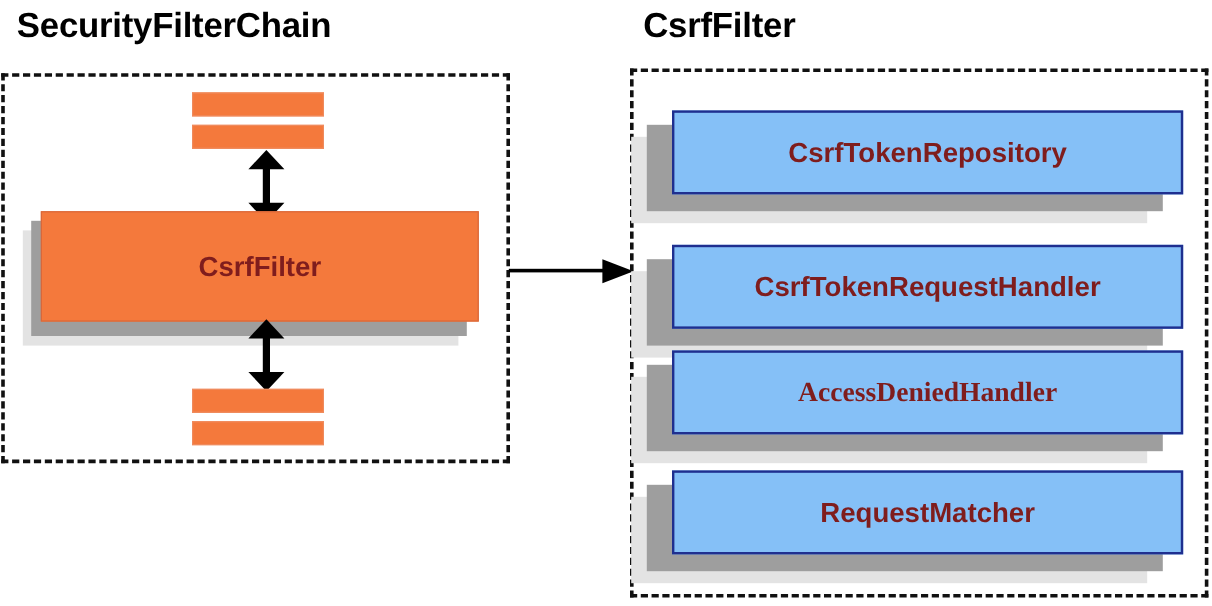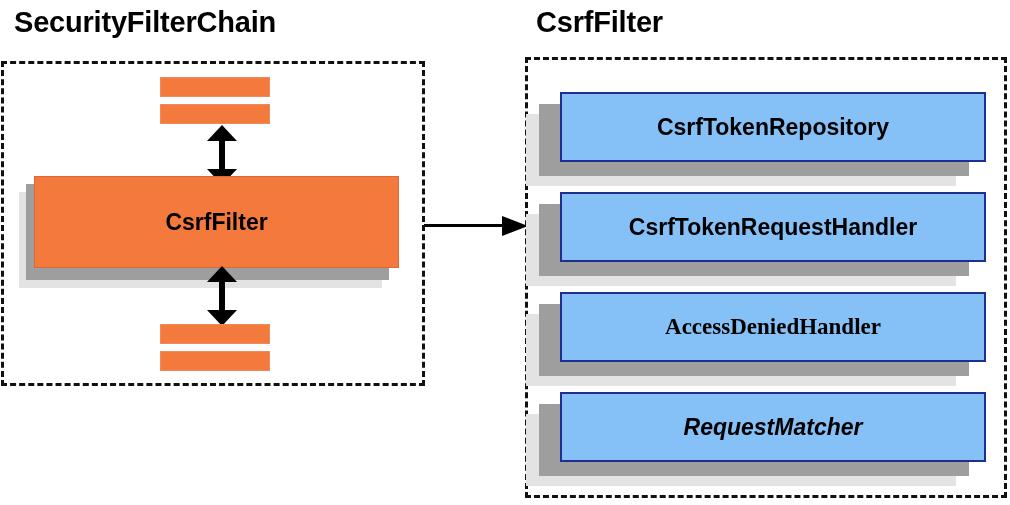--- a/index.html
+++ b/index.html
@@ -51,21 +51,21 @@
     position: absolute;
     box-sizing: border-box;
   }
   .card .sh-light { background: #e3e3e3; }
   .card .sh-dark  { background: #9e9e9e; }
   .card .face {
     display: flex;
     align-items: center;
     justify-content: center;
     font-weight: bold;
-    color: #000000;
+    color: #7f1d1d;
     white-space: nowrap;
   }
 
   
   #card-csrffilter { left: 19px; top: 176px; width: 385px; height: 112px; }
   #card-csrffilter .sh-light { left: 0px;  top: 16px; width: 363px; height: 96px; }
   #card-csrffilter .sh-dark  { left: 7px;  top: 8px;  width: 363px; height: 96px; }
   #card-csrffilter .face {
     left: 15px; top: 0px; width: 365px; height: 92px;
     background: #F4793C;
@@ -77,23 +77,23 @@
   .blue-card { width: 452px; height: 94px; }
   .blue-card .sh-light { left: 0px;  top: 22px; width: 430px; height: 72px; }
   .blue-card .sh-dark  { left: 13px; top: 12px; width: 430px; height: 72px; }
   .blue-card .face {
     left: 34px; top: 0px; width: 426px; height: 70px;
     background: #85C0F7;
     border: 2px solid #1F2F8F;
     font-size: 23px;
   }
   #blue-0 { left: 526px; top: 92px; }
-  #blue-1 { left: 526px; top: 192px; text-align: center; }
+  #blue-1 { left: 526px; top: 204px; text-align: center; }
   #blue-2 { left: 526px; top: 292px; font-family: Liberation Serif, serif; }
-  #blue-3 { left: 526px; top: 392px; font-style: italic; }
+  #blue-3 { left: 526px; top: 392px; }
 
   
   .mini-bar {
     position: absolute;
     background: #F4793C;
     border: 1px solid #EF8A5C;
     box-sizing: border-box;
     width: 110px;
     height: 20px;
     left: 160px;

